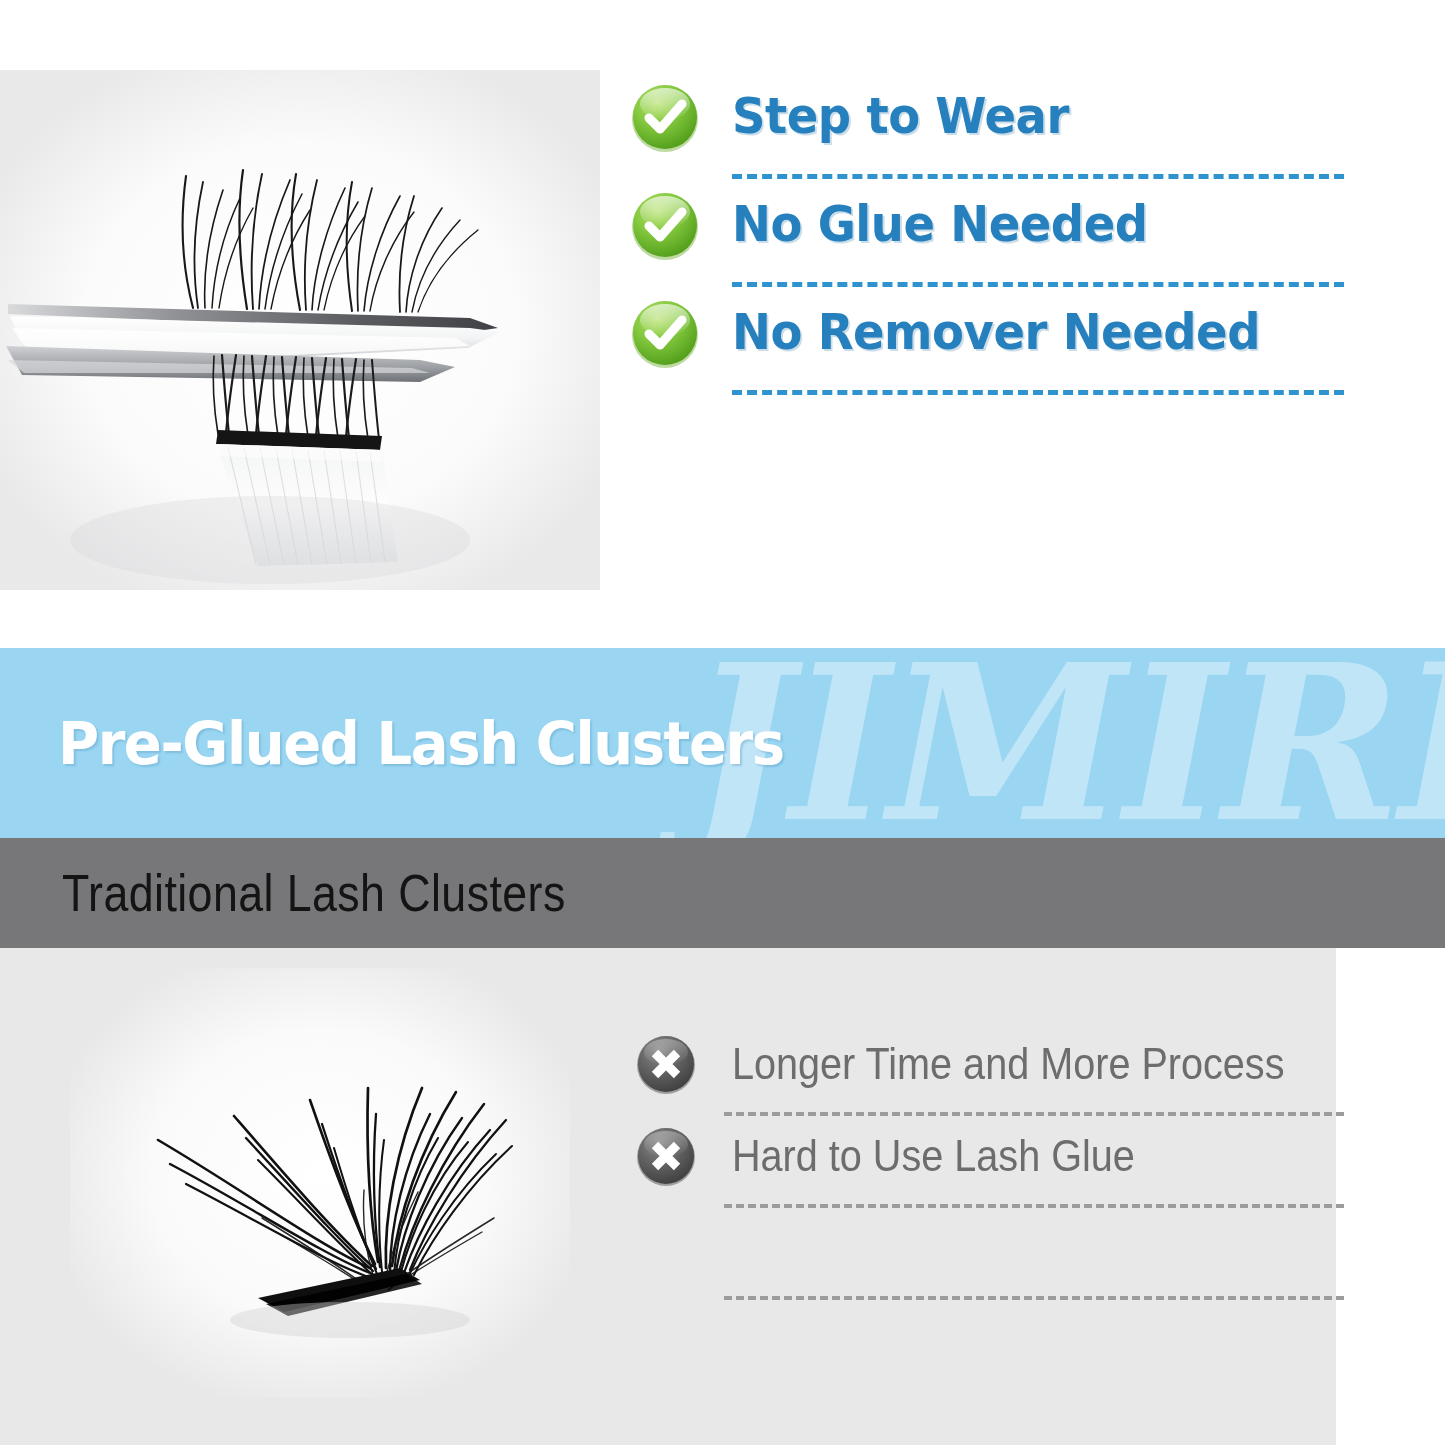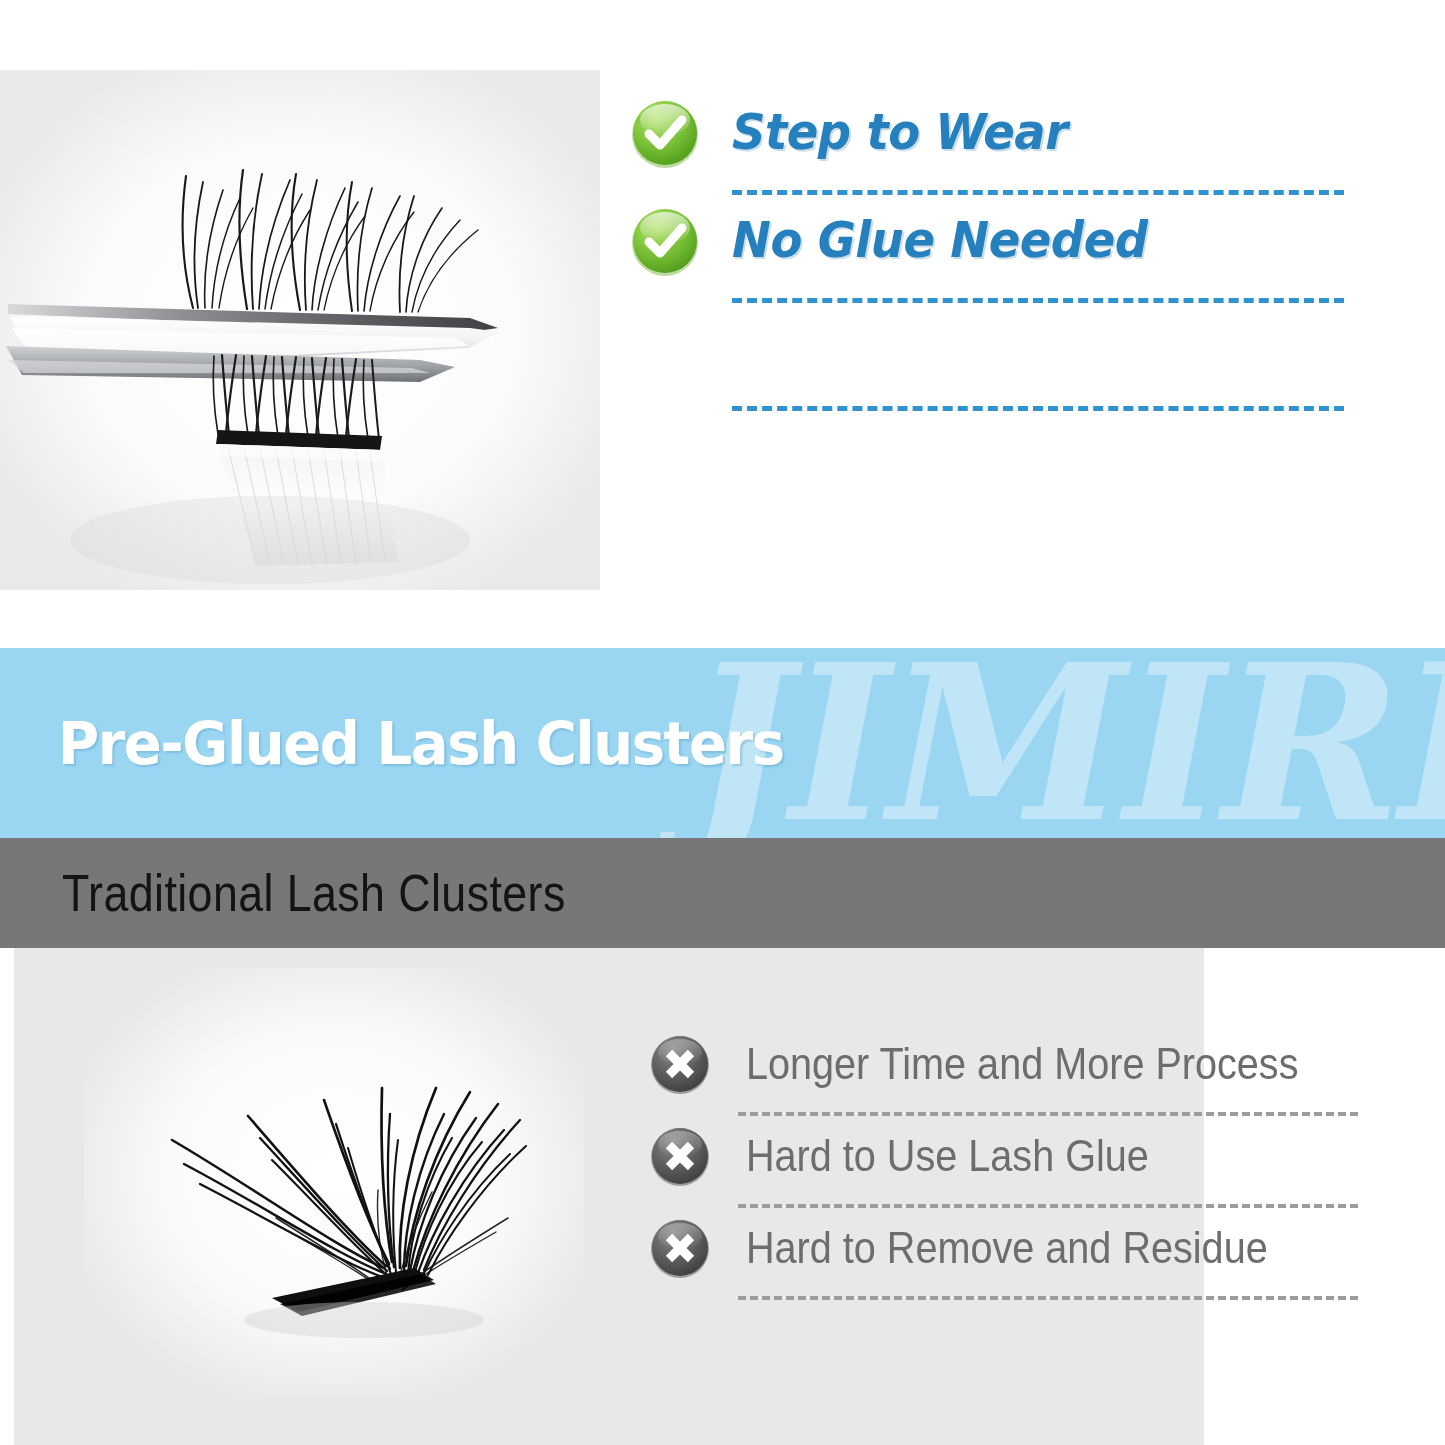--- a/index.html
+++ b/index.html
@@ -15,21 +15,21 @@
   .top-section{
     position:absolute; left:0; top:0; width:1445px; height:648px;
     background:#ffffff;
   }
 
   .photo-pre{
     position:absolute; left:0; top:70px; width:600px; height:520px;
   }
 
   .feature-list{
-    position:absolute; left:628px; top:92px; width:740px;font-style:italic;
+    position:absolute; left:628px; top:76px; width:740px;
   }
   .feature-row{
     position:relative; height:108px;
   }
   .feature-row .bullet{
     position:absolute; left:0; top:4px; width:74px; height:74px;
   }
   .feature-row .flabel{
     position:absolute; left:104px; top:0; height:80px;
     display:flex; align-items:center;
@@ -86,21 +86,21 @@
     font-family:"Liberation Sans", sans-serif;
     font-weight:400; font-size:52px;
     color:#141414; white-space:nowrap;
     letter-spacing:0.5px;
     transform:scaleX(0.86);
     transform-origin:left center;
   }
 
   
   .bottom-section{
-    position:absolute; left:14px; top:948px; width:1190px; height:497px;
+    position:absolute; left:0; top:948px; width:1336px; height:497px;
     background:#e8e8e8;
   }
   .photo-trad{
     position:absolute; left:70px; top:20px; width:500px; height:430px;
   }
   .con-list{
     position:absolute; left:628px; top:80px; width:740px;
   }
   .con-row{ position:relative; height:92px; }
   .con-row .bullet{
@@ -274,20 +274,31 @@
           <circle cx="37" cy="37" r="32" fill="url(#gchk1)"></circle>
           <ellipse cx="37" cy="24" rx="25" ry="16" fill="url(#gloss1)"></ellipse>
           <path d="M21 38 L32 49 L54 24" fill="none" stroke="#ffffff" stroke-width="9" stroke-linecap="round" stroke-linejoin="round"></path>
         </svg>
       </span>
       <span class="flabel">No Glue Needed</span>
     </div>
 
     <div class="dash-blue" style="top:314px"></div>
 
+    <div class="feature-row">
+      <span class="bullet">
+        <svg viewBox="0 0 74 74" width="74" height="74">
+          <ellipse cx="37" cy="39" rx="33" ry="33" fill="#6fae32" opacity="0.45"></ellipse>
+          <circle cx="37" cy="37" r="32" fill="url(#gchk1)"></circle>
+          <ellipse cx="37" cy="24" rx="25" ry="16" fill="url(#gloss1)"></ellipse>
+          <path d="M21 38 L32 49 L54 24" fill="none" stroke="#ffffff" stroke-width="9" stroke-linecap="round" stroke-linejoin="round"></path>
+        </svg>
+      </span>
+      <span class="flabel">No Remover Needed</span>
+    </div>
 
   </div>
 </div>
 
 <div class="blue-banner">
   <div class="watermark">JIMIRE</div>
   <div class="banner-title">Pre-Glued Lash Clusters</div>
 </div>
 
 <div class="gray-band">
@@ -395,26 +406,15 @@
           <circle cx="32" cy="32" r="28" fill="url(#gx1)"></circle>
           <ellipse cx="32" cy="20" rx="22" ry="13" fill="url(#xgloss)"></ellipse>
           <path d="M21 21 L43 43 M43 21 L21 43" stroke="#ffffff" stroke-width="9" stroke-linecap="butt"></path>
         </svg>
       </span>
       <span class="clabel">Hard to Use Lash Glue</span>
     </div>
 
     <div class="dash-gray" style="top:268px"></div>
 
-    <div class="con-row">
-      <span class="bullet">
-        <svg viewBox="0 0 64 64" width="64" height="64">
-          <circle cx="32" cy="33" r="29" fill="#545454" opacity="0.5"></circle>
-          <circle cx="32" cy="32" r="28" fill="url(#gx1)"></circle>
-          <ellipse cx="32" cy="20" rx="22" ry="13" fill="url(#xgloss)"></ellipse>
-          <path d="M21 21 L43 43 M43 21 L21 43" stroke="#ffffff" stroke-width="9" stroke-linecap="butt"></path>
-        </svg>
-      </span>
-      <span class="clabel">Hard to Remove and Residue</span>
-    </div>
 
   </div>
 </div>
 
 </body></html>

